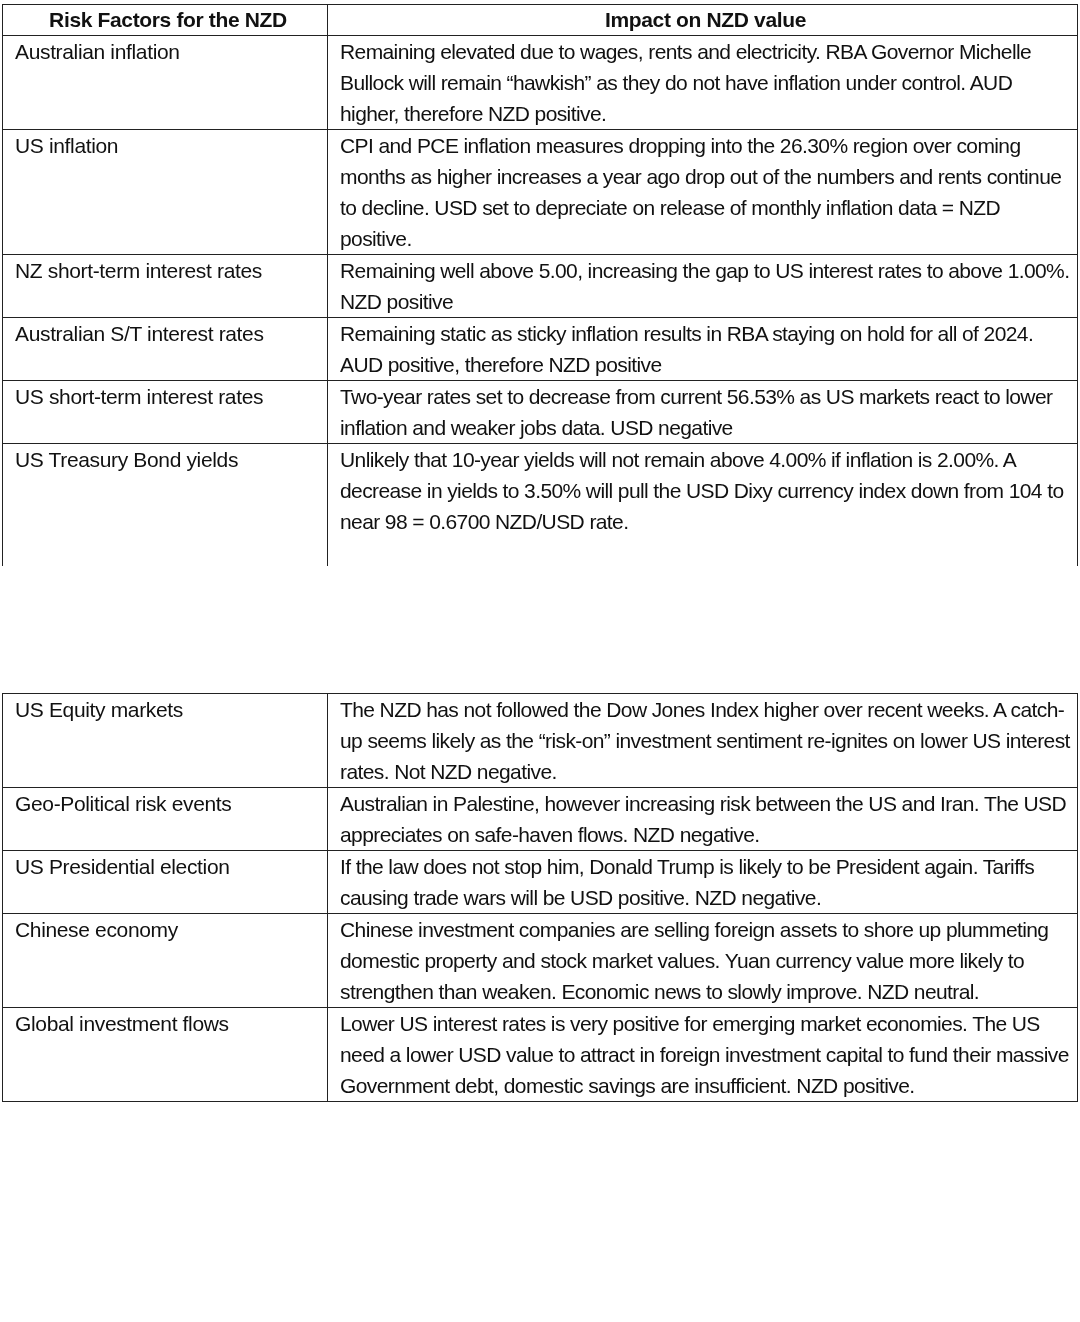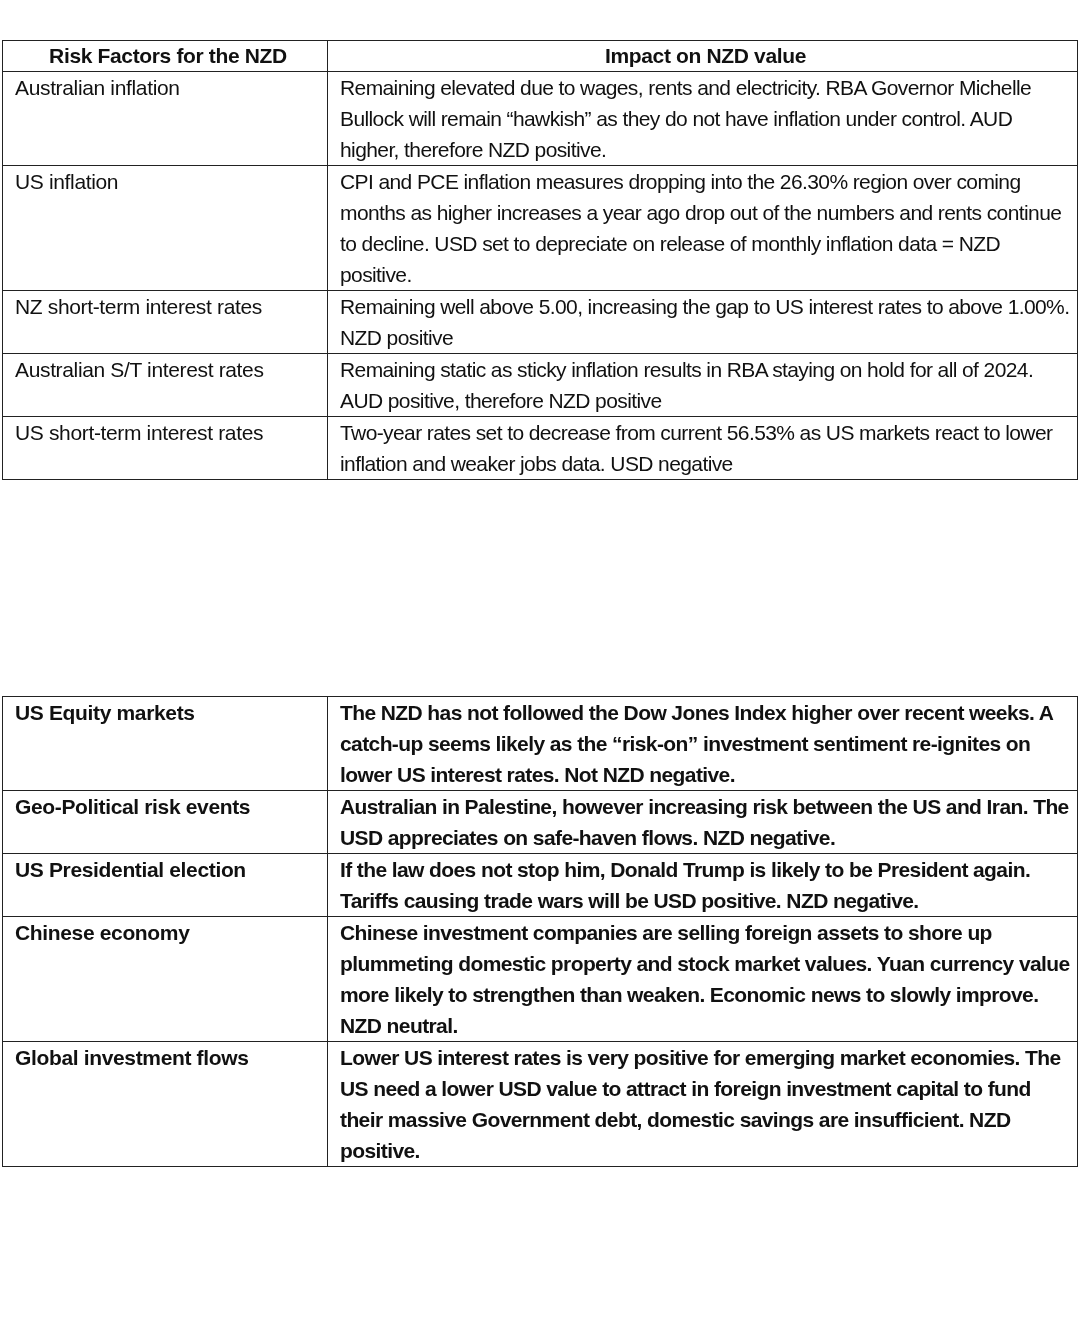--- a/index.html
+++ b/index.html
@@ -7,37 +7,36 @@
     width: 1080px; height: 1322px; position: relative; overflow: hidden;
     font-family: "Liberation Sans", "DejaVu Sans", sans-serif;
     color: #111111;
   }
   table.risk {
     position: absolute;
     border-collapse: collapse;
     table-layout: fixed;
     font-size: 21px;
     line-height: 31px;
-    margin-top: 36px;
   }
   table.risk td, table.risk th {
     border: 1px solid #222222;
     vertical-align: top;
     padding: 0 6px 0 12px;
     letter-spacing: -0.35px;
   }
   table.risk th {
     font-weight: bold;
     text-align: center;
     font-size: 21px;
     line-height: 30px;
   }
   table.risk td.col-impact { padding-left: 12px; letter-spacing: -0.6px; }
   #tbl-top { left: 2px; top: 4px; width: 1075px; }
-  #tbl-bottom { left: 2px; top: 660px; width: 1076px; font-weight: bold; }
+  #tbl-bottom { left: 2px; top: 693px; width: 1076px; }
   col.c1 { width: 325px; }
   col.c2 { width: 750px; }
   
   #tbl-top tr.open-bottom td { border-bottom: none; height: 122px; }
 </style>
 </head>
 <body>
 
 <table class="risk" id="tbl-top">
   <colgroup>
@@ -64,20 +63,24 @@
       <td class="col-impact">Remaining well above 5.00, increasing the gap to US interest rates to above 1.00%. NZD positive</td>
     </tr>
     <tr>
       <td>Australian S/T interest rates</td>
       <td class="col-impact">Remaining static as sticky inflation results in RBA staying on hold for all of 2024. AUD positive, therefore NZD positive</td>
     </tr>
     <tr>
       <td>US short-term interest rates</td>
       <td class="col-impact">Two-year rates set to decrease from current 56.53% as US markets react to lower inflation and weaker jobs data. USD negative</td>
     </tr>
+    <tr class="open-bottom">
+      <td>US Treasury Bond yields</td>
+      <td class="col-impact">Unlikely that 10-year yields will not remain above 4.00% if inflation is 2.00%. A decrease in yields to 3.50% will pull the USD Dixy currency index down from 104 to near 98 = 0.6700 NZD/USD rate.</td>
+    </tr>
   </tbody>
 </table>
 
 <table class="risk" id="tbl-bottom">
   <colgroup>
       <col class="c1">
       <col class="c2">
     </colgroup>
   <tbody>
     <tr>

